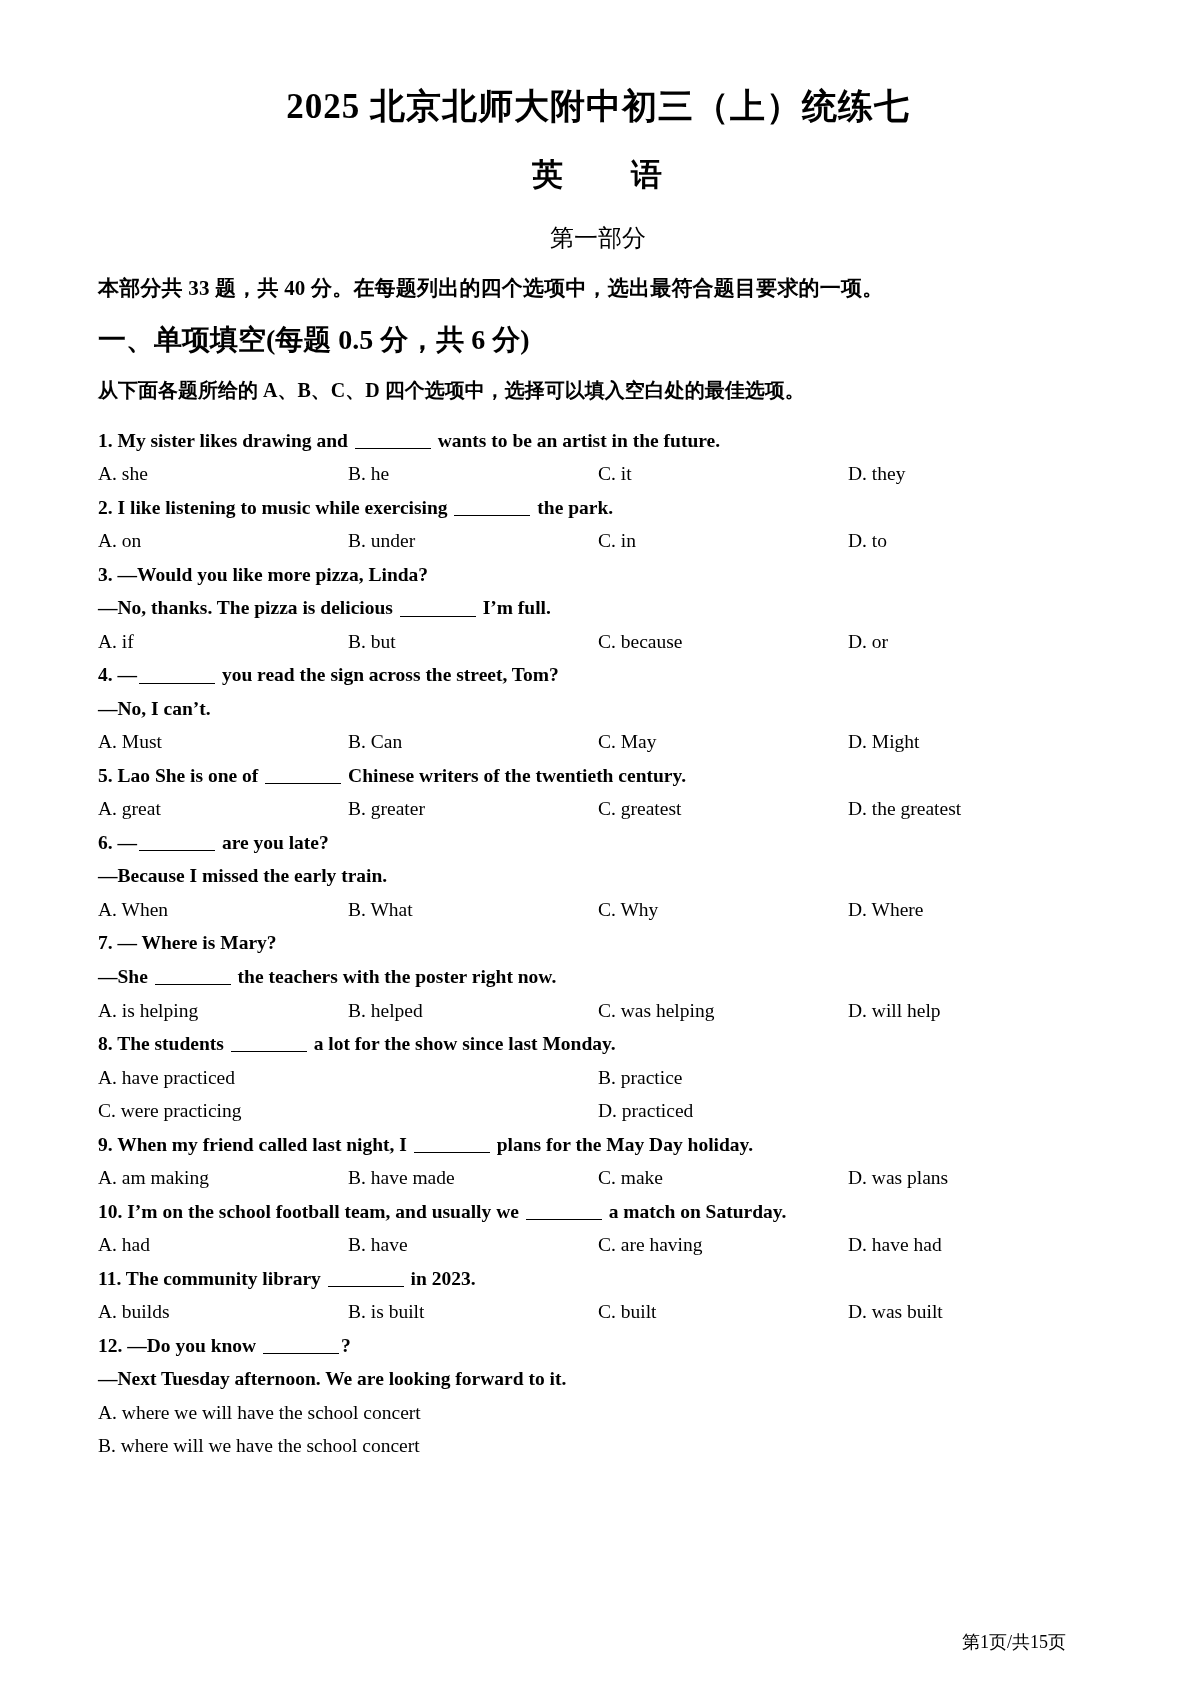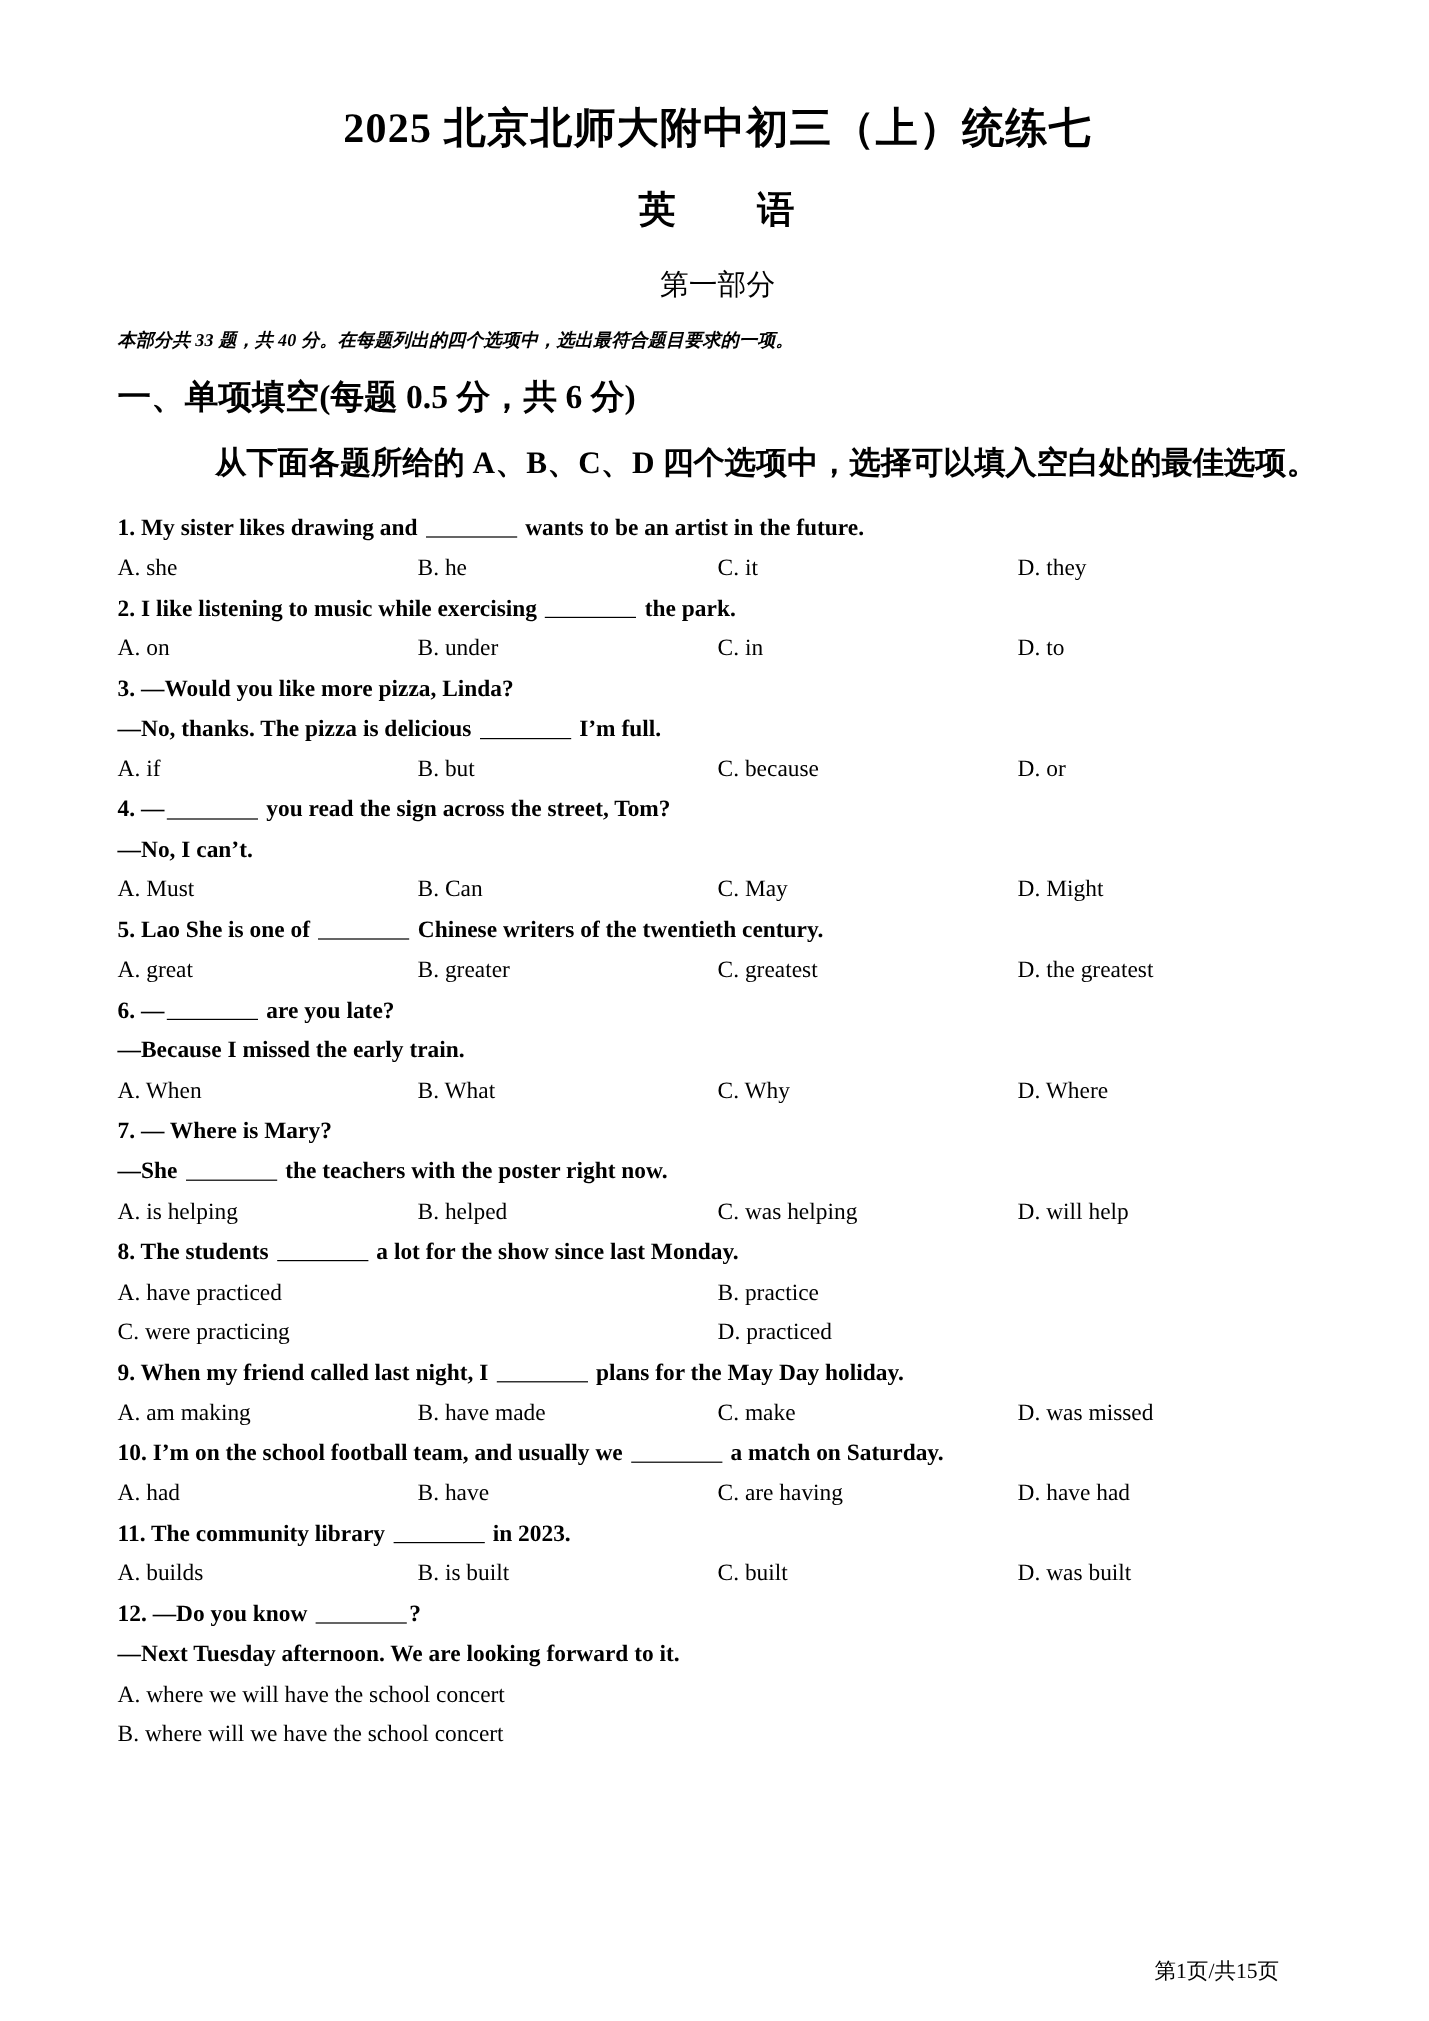--- a/index.html
+++ b/index.html
@@ -46,39 +46,37 @@
     line-height: 1.2;
     letter-spacing: 2px;
   }
   .part-title {
     text-align: center;
     font-size: 24px;
     margin-top: 30px;
     line-height: 1.3;
   }
   .instruction {
-    font-size: 15px;
+    font-size: 21px;
     font-weight: bold;
     margin-top: 20px;
     line-height: 1.35;
     letter-spacing: 0.2px;
-    font-style: italic;
   }
   .section-heading {
     font-size: 28px;
     font-weight: bold;
     margin-top: 18px;
     line-height: 1.35;
   }
   .instruction2 {
-    font-size: 26px;
+    font-size: 20px;
     font-weight: bold;
     margin-top: 18px;
     line-height: 1.35;
-    text-align: right;
   }
 
   .qlist {
     margin-top: 20px;
   }
   .q-block {
     margin-bottom: 0;
   }
   .q-line {
     font-size: 19.5px;
@@ -219,21 +217,21 @@
             <span class="opt">C. were practicing</span>
             <span class="opt">D. practiced</span>
           </div>
         </div>
         <div class="q-block">
           <div class="q-line"><span>9. When my friend called last night, I </span><span class="blank"></span><span> plans for the May Day holiday.</span></div>
           <div class="opts cols4">
             <span class="opt">A. am making</span>
             <span class="opt">B. have made</span>
             <span class="opt">C. make</span>
-            <span class="opt">D. was missed</span>
+            <span class="opt">D. was plans</span>
           </div>
         </div>
         <div class="q-block">
           <div class="q-line"><span>10. I’m on the school football team, and usually we </span><span class="blank"></span><span> a match on Saturday.</span></div>
           <div class="opts cols4">
             <span class="opt">A. had</span>
             <span class="opt">B. have</span>
             <span class="opt">C. are having</span>
             <span class="opt">D. have had</span>
           </div>

